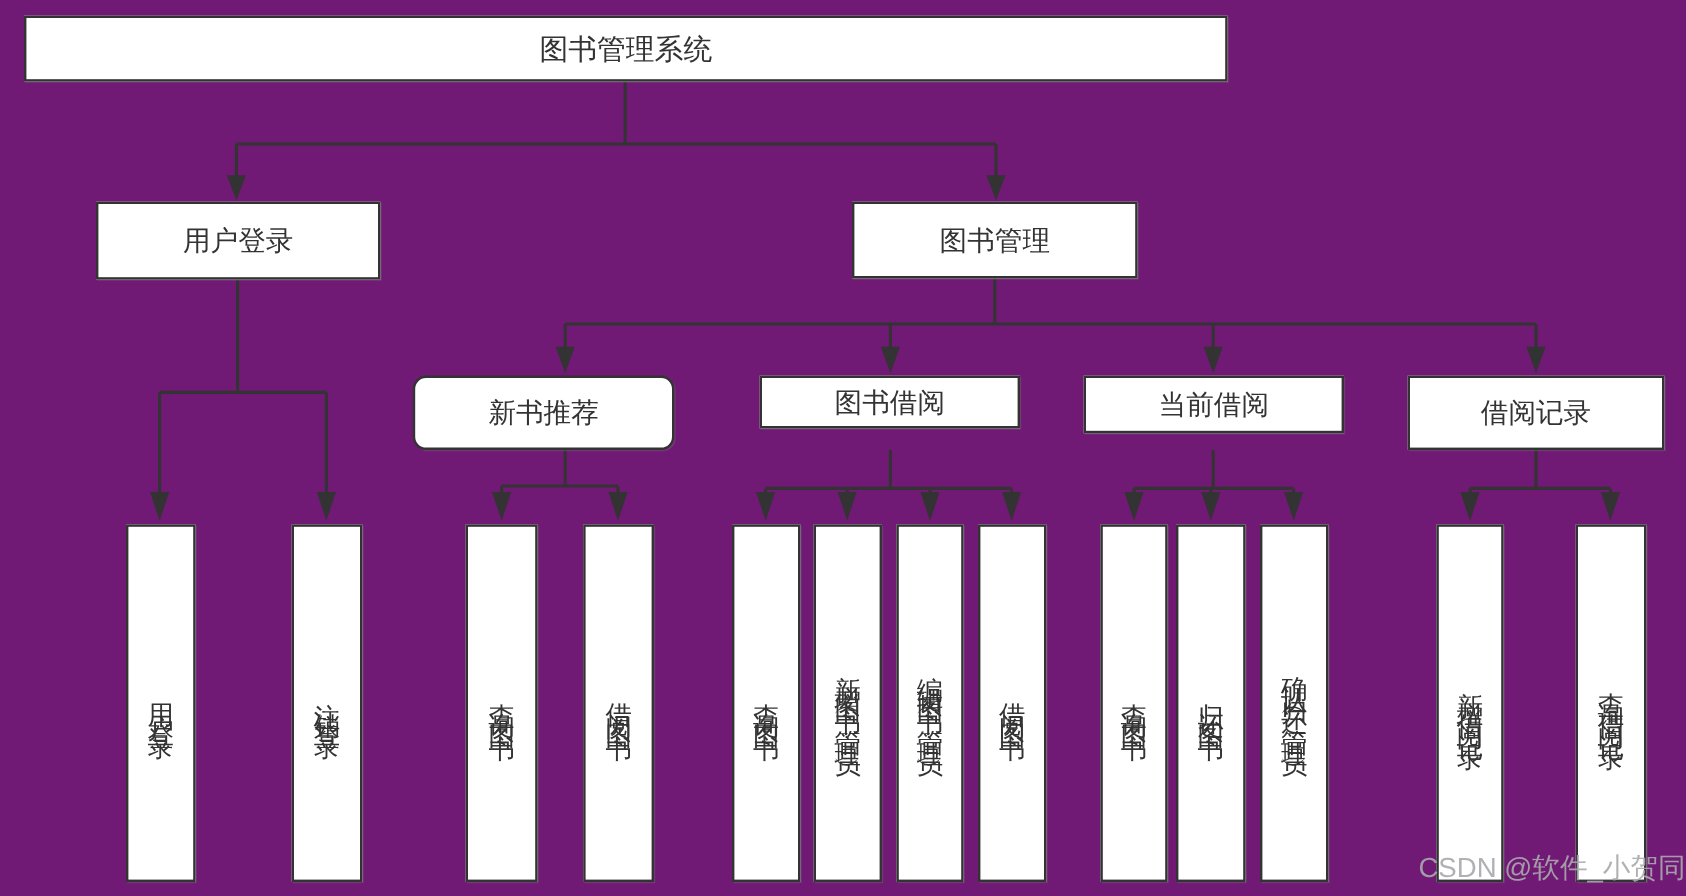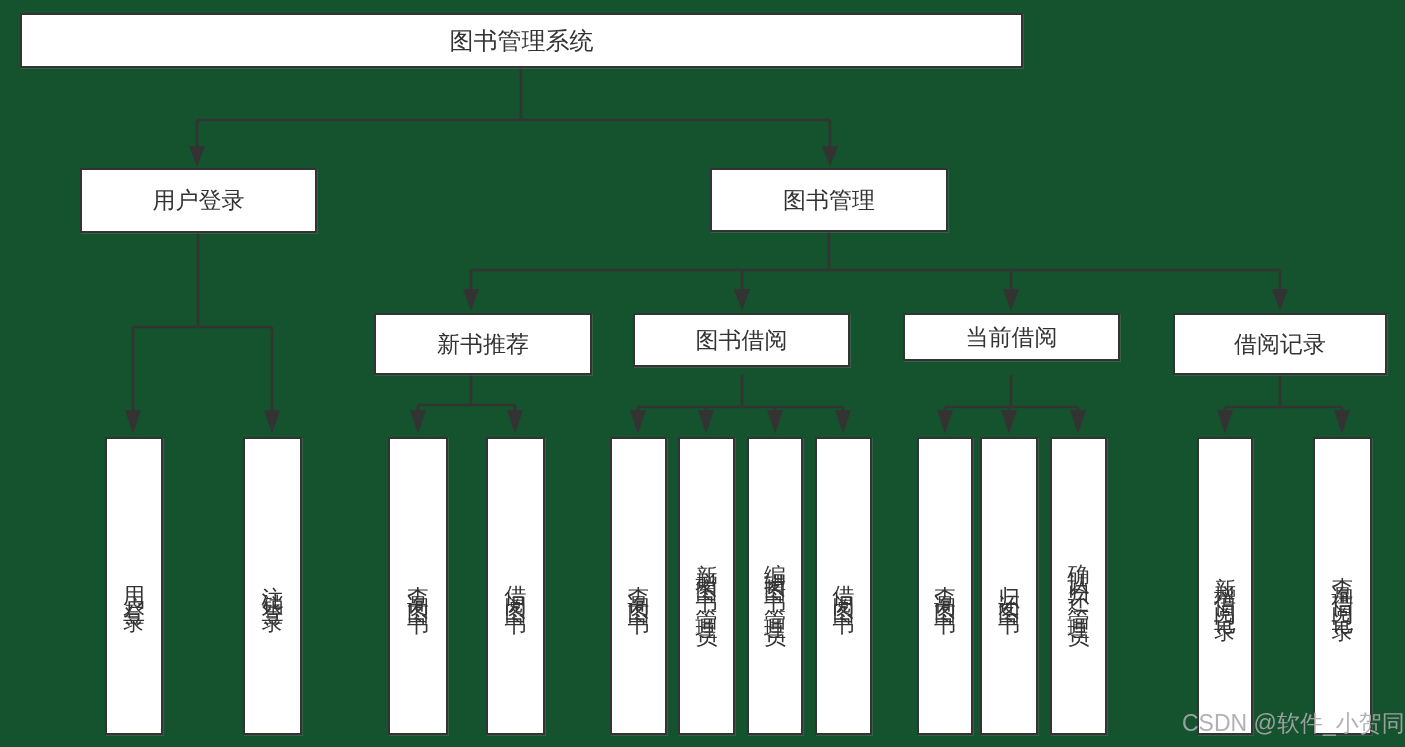--- a/index.html
+++ b/index.html
@@ -1,19 +1,19 @@
 <!DOCTYPE html>
 <html><head>
 <meta charset="utf-8">
 <style>
   html,body{margin:0;padding:0;background:#ffffff;}
   .canvas{
     position:relative;
     width:1405px;height:747px;
-    background:#14532d;
+    background:#701a75;
     font-family:"Liberation Sans", sans-serif;
     color:#333333;
     overflow:hidden;
   }
   svg.wires{position:absolute;left:0;top:0;width:1405px;height:747px;}
   svg.wires path{stroke:#333333;stroke-width:2.6;fill:none;}
   svg.wires polygon{fill:#333333;stroke:none;}
   .hnode{
     position:absolute;
     box-sizing:border-box;
@@ -90,22 +90,22 @@
     <path d="M1280,375 L1280,407 M1225,407 L1342,407 M1225,407 L1225,414 M1342,407 L1342,414"></path>
     <polygon points="1217,410 1233,410 1225,434"></polygon>
     <polygon points="1334,410 1350,410 1342,434"></polygon>
   </svg>
 
   <div class="hnode root" style="left:20px;top:13px;width:1003px;height:55px;">图书管理系统</div>
 
   <div class="hnode lvl" style="left:80px;top:168px;width:237px;height:65px;">用户登录</div>
   <div class="hnode lvl" style="left:710px;top:168px;width:238px;height:64px;">图书管理</div>
 
-  <div class="hnode lvl" style="left:374px;top:313px;width:218px;height:62px;">新书推荐</div>
-  <div class="hnode lvl" style="left:633px;top:313px;width:217px;height:54px;">图书借阅</div>
+  <div class="hnode lvl" style="left:344px;top:313px;width:218px;height:62px;border-radius:11px;">新书推荐</div>
+  <div class="hnode lvl" style="left:633px;top:313px;width:217px;height:44px;">图书借阅</div>
   <div class="hnode lvl" style="left:903px;top:313px;width:217px;height:48px;">当前借阅</div>
   <div class="hnode lvl" style="left:1173px;top:313px;width:214px;height:62px;">借阅记录</div>
 
   <div class="vnode" style="left:105px;width:58px;">
     <span>用户登录</span>
   </div>
   <div class="vnode" style="left:243px;width:59px;">
     <span>注销登录</span>
   </div>
   <div class="vnode" style="left:388px;width:60px;">

